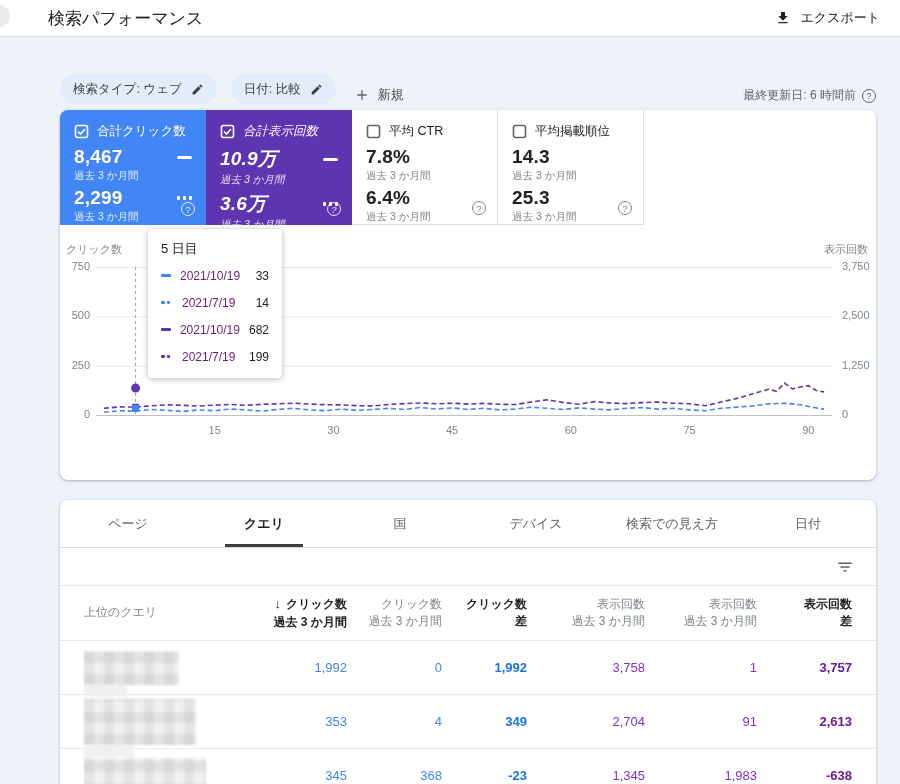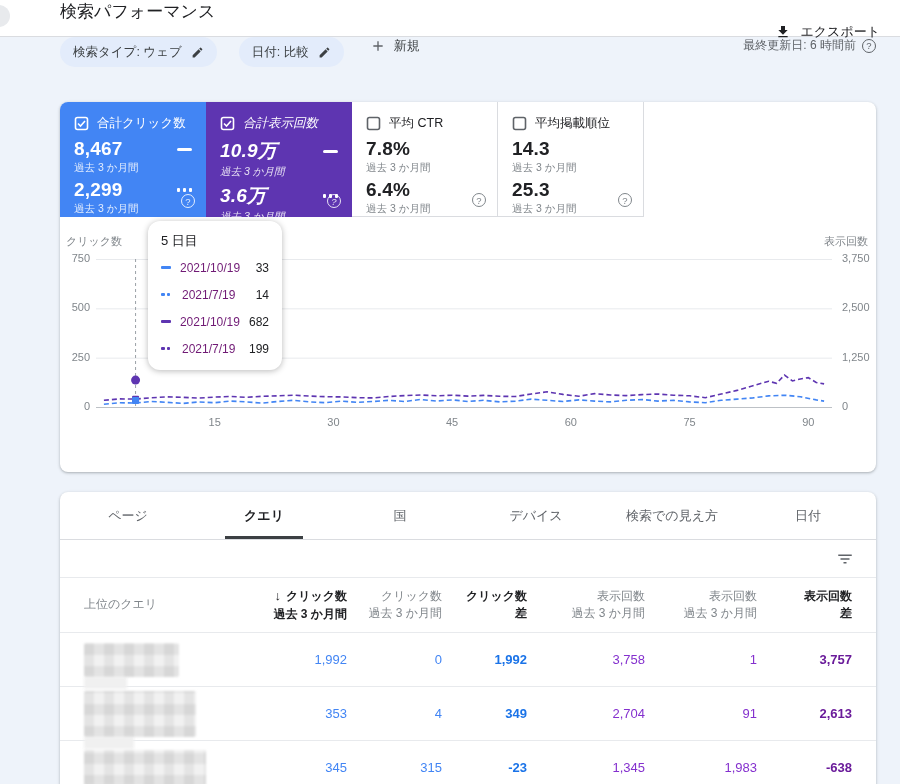--- a/index.html
+++ b/index.html
@@ -1,27 +1,27 @@
 <!DOCTYPE html>
 <html><head>
 <meta charset="utf-8">
 <style>
   * { box-sizing: border-box; margin: 0; padding: 0; }
   html,body { width:900px; height:784px; overflow:hidden;
     font-family:"Liberation Sans","DejaVu Sans",sans-serif; background:#eef3fa; color:#202124; }
   
   .topbar { height:37px; background:#fff; border-bottom:1px solid #dadce0;
-    display:flex; align-items:flex-start; padding:0 20px 0 60px; position:relative;flex-direction:column; }
+    display:flex; align-items:center; padding:0 20px 0 48px; position:relative; }
   .corner-circle { position:absolute; left:-12px; top:5px; width:22px; height:22px;
     border-radius:50%; background:#e8eaed; }
   .page-title { font-size:17px; font-weight:400; color:#202124; }
   .export-btn { margin-left:auto; display:flex; align-items:center; gap:9px;
     background:none; border:none; font:inherit; font-size:13px; color:#202124; cursor:pointer; }
   
-  .filterbar { height:65px; display:flex; align-items:flex-start; gap:22px; padding:0 24px 6px 60px; }
+  .filterbar { height:73px; display:flex; align-items:flex-end; gap:14px; padding:0 24px 6px 60px; }
   .chip { display:flex; align-items:center; gap:9px; background:#e3ecfb; border:none;
     border-radius:16px; height:30px; padding:0 13px; font:inherit; font-size:12.5px; color:#3c4043; cursor:pointer; }
   .new-btn { display:flex; align-items:center; gap:8px; background:none; border:none;
     font:inherit; font-size:13px; color:#3c4043; cursor:pointer; margin-left:4px; }
   .last-updated { margin-left:auto; display:flex; align-items:center; gap:6px;
     font-size:12px; color:#5f6368; }
   .qmark { width:14px; height:14px; border:1.2px solid currentColor; border-radius:50%;
     font-size:9.5px; display:inline-flex; align-items:center; justify-content:center; color:#5f6368; }
   
   .card { margin:0 24px 0 60px; background:#fff; border-radius:8px;
@@ -46,21 +46,21 @@
   
   .chart-wrap { position:relative; height:235px; }
   .axis-title { position:absolute; top:17px; font-size:11px; color:#80868b; }
   .axis-title.left { left:6px; } .axis-title.right { right:8px; }
   .ytick { position:absolute; font-size:11px; color:#80868b; }
   .ytick.l { width:28px; text-align:right; left:2px; }
   .ytick.r { left:782px; }
   .xtick { position:absolute; top:199px; font-size:11px; color:#80868b; width:30px; text-align:center; }
   #plot-svg { position:absolute; left:36px; top:42px; }
   .tooltip { position:absolute; left:88px; top:4px; width:134px; background:#fff;
-    border-radius:12px; box-shadow:0 1px 6px rgba(0,0,0,.28); padding:11px 13px 8px; z-index:5; }
+    border-radius:4px; box-shadow:0 1px 6px rgba(0,0,0,.28); padding:11px 13px 8px; z-index:5; }
   .tt-title { font-size:13px; color:#202124; margin-bottom:4px; }
   .tt-row { display:flex; align-items:center; gap:9px; height:27px; }
   .tt-marker { width:12px; display:flex; align-items:center; gap:2px; }
   .tt-date { flex:1; font-size:12px; color:#701a75; }
   .tt-val { font-size:12px; color:#202124; }
   .solid-blue { height:3px; width:10px; background:#4285f4; border-radius:1px; }
   .solid-purple { height:3px; width:10px; background:#5e35b1; border-radius:1px; }
   .dotted-blue i, .dotted-purple i { width:3.5px; height:3.5px; border-radius:1px; display:block; }
   .dotted-blue i { background:#4285f4; } .dotted-purple i { background:#5e35b1; }
   
@@ -341,20 +341,20 @@
         <div class="cell c-blue-bold">349</div>
         <div class="cell c-purple">2,704</div>
         <div class="cell c-purple">91</div>
         <div class="cell c-purple-bold">2,613</div>
       </div>
       <div class="grid-row trow">
         <div>
           <div class="mz m3"></div>
         </div>
         <div class="cell c-blue">345</div>
-        <div class="cell c-blue">315</div>
+        <div class="cell c-blue">368</div>
         <div class="cell c-blue-bold">-23</div>
         <div class="cell c-purple">1,345</div>
         <div class="cell c-purple">1,983</div>
         <div class="cell c-purple-bold">-638</div>
       </div>
     </div>
 </div>
 
 </body></html>

